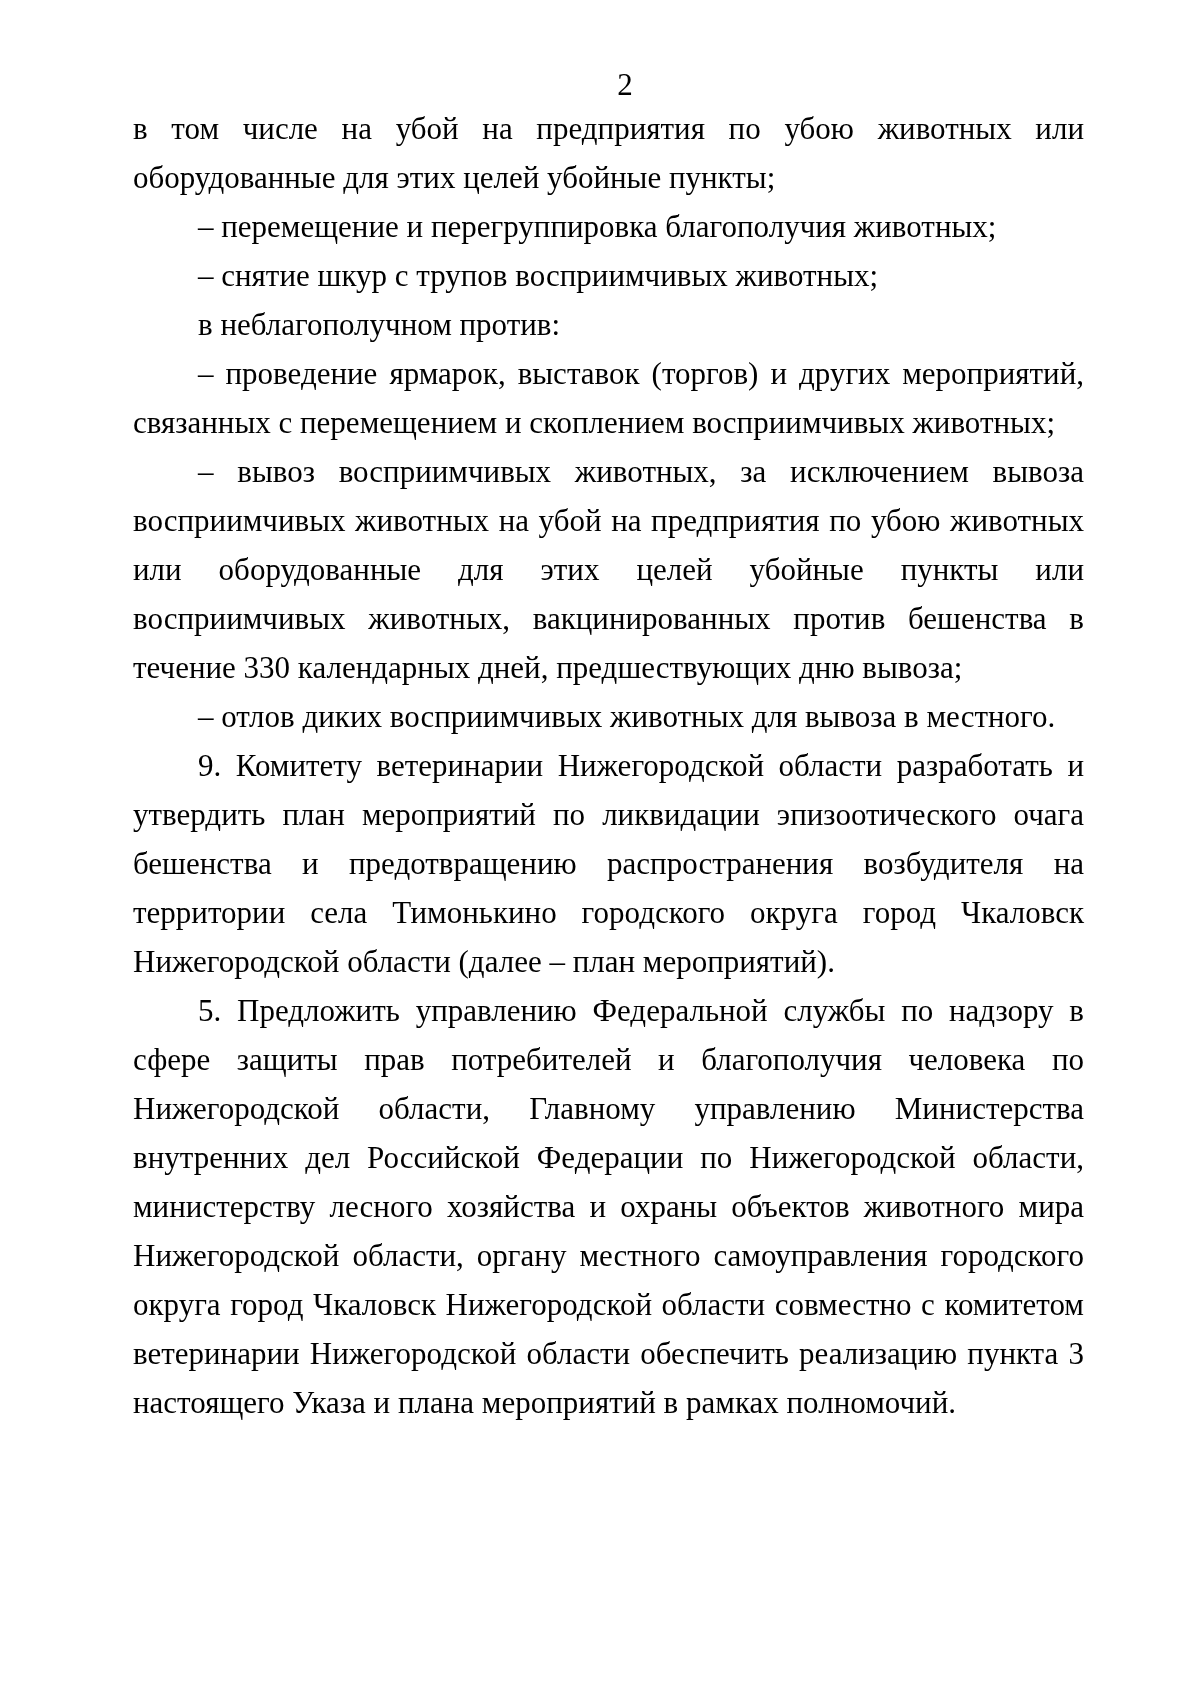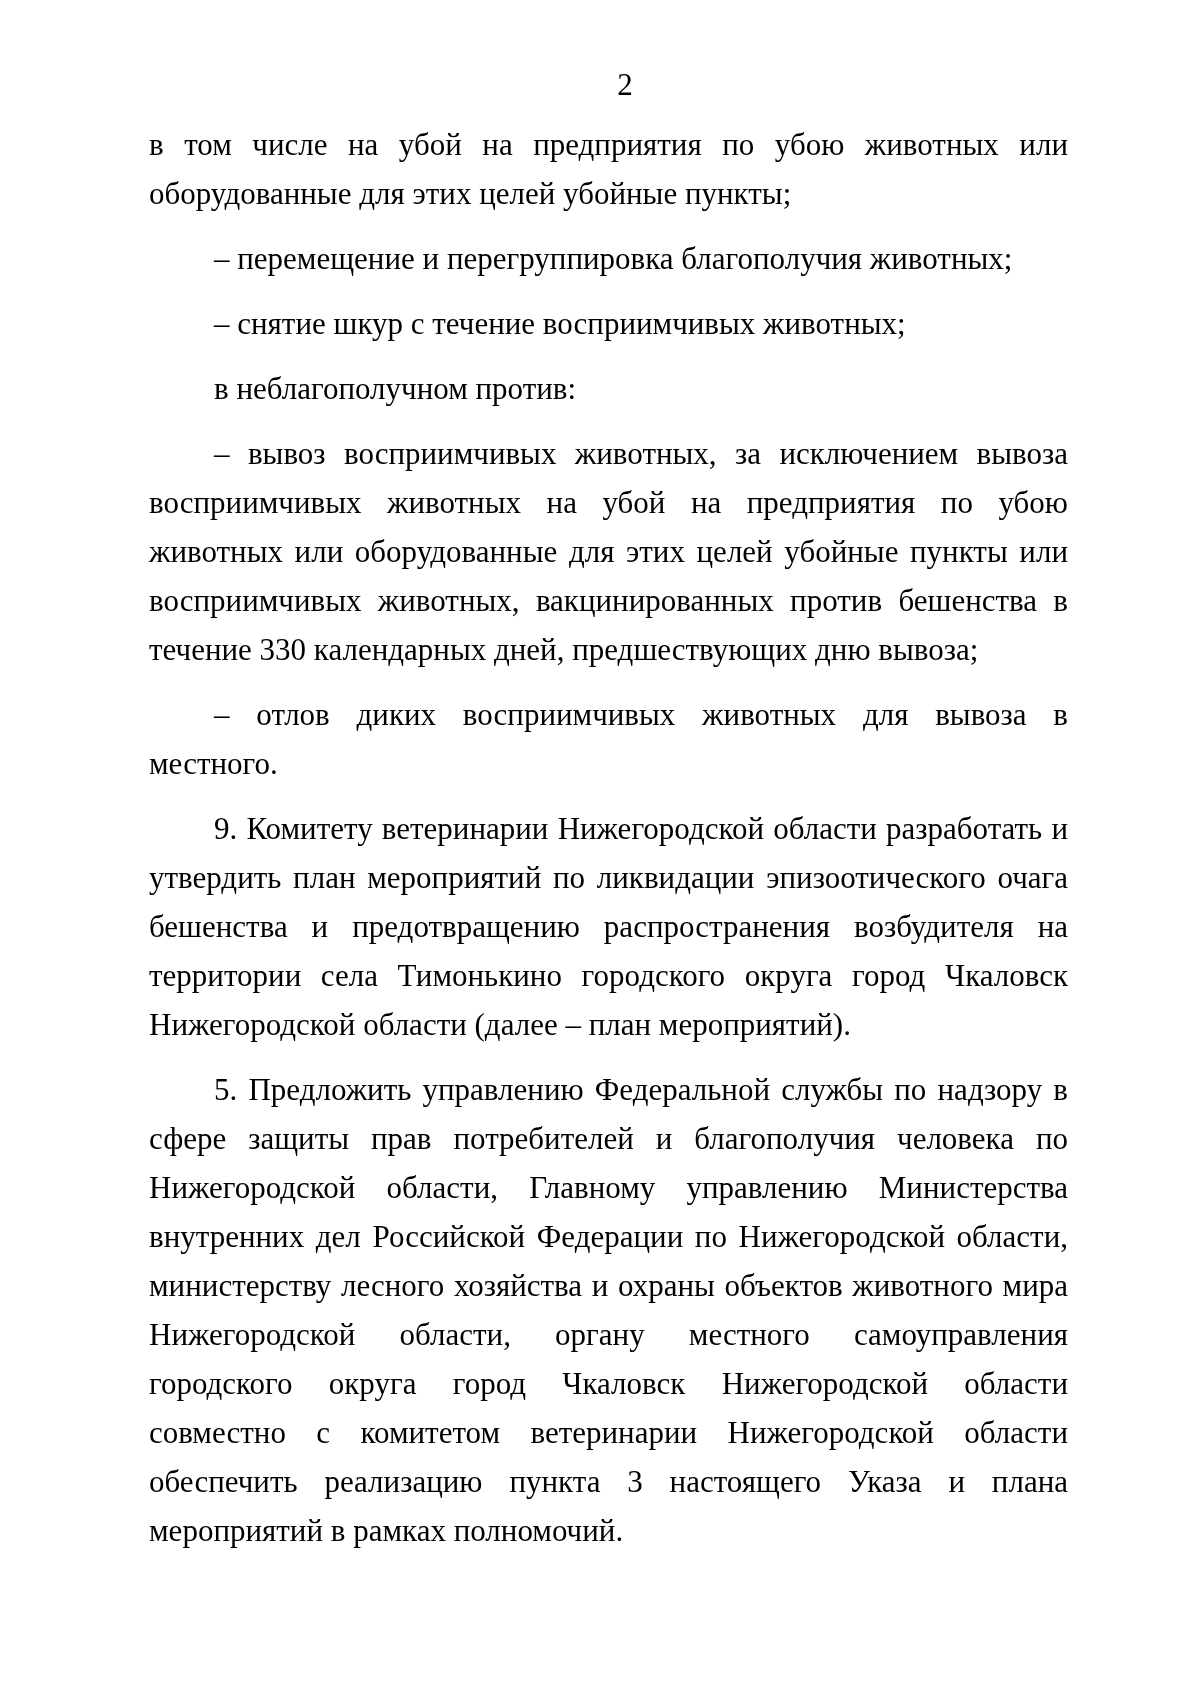--- a/index.html
+++ b/index.html
@@ -37,38 +37,39 @@
     left: 133px;
     width: 951px;
     font-size: 31px;
     line-height: 49px;
     text-align: justify;
     text-align-last: left;
     hyphens: none;
     word-break: normal;
   }
   .para {
-    margin: 16px;
+    margin: 0;
     padding: 0;
   }
   .para.indent {
     text-indent: 65px;
   }
 </style>
 </head>
 <body>
 
 <div class="page">
 
   <div class="page-number">2</div>
 
   <div class="content">
     <p class="para">в том числе на убой на предприятия по убою животных или оборудованные для этих целей убойные пункты;</p>
     <p class="para indent">– перемещение и перегруппировка благополучия животных;</p>
-    <p class="para indent">– снятие шкур с течение восприимчивых животных;</p>
+    <p class="para indent">– снятие шкур с трупов восприимчивых животных;</p>
     <p class="para indent">в неблагополучном против:</p>
+    <p class="para indent">– проведение ярмарок, выставок (торгов) и других мероприятий, связанных с перемещением и скоплением восприимчивых животных;</p>
     <p class="para indent">– вывоз восприимчивых животных, за исключением вывоза восприимчивых животных на убой на предприятия по убою животных или оборудованные для этих целей убойные пункты или восприимчивых животных, вакцинированных против бешенства в течение 330 календарных дней, предшествующих дню вывоза;</p>
     <p class="para indent">– отлов диких восприимчивых животных для вывоза в местного.</p>
     <p class="para indent">9. Комитету ветеринарии Нижегородской области разработать и утвердить план мероприятий по ликвидации эпизоотического очага бешенства и предотвращению распространения возбудителя на территории села Тимонькино городского округа город Чкаловск Нижегородской области (далее – план мероприятий).</p>
     <p class="para indent">5. Предложить управлению Федеральной службы по надзору в сфере защиты прав потребителей и благополучия человека по Нижегородской области, Главному управлению Министерства внутренних дел Российской Федерации по Нижегородской области, министерству лесного хозяйства и охраны объектов животного мира Нижегородской области, органу местного самоуправления городского округа город Чкаловск Нижегородской области совместно с комитетом ветеринарии Нижегородской области обеспечить реализацию пункта 3 настоящего Указа и плана мероприятий в рамках полномочий.</p>
   </div>
 
 </div>
 
 </body></html>

